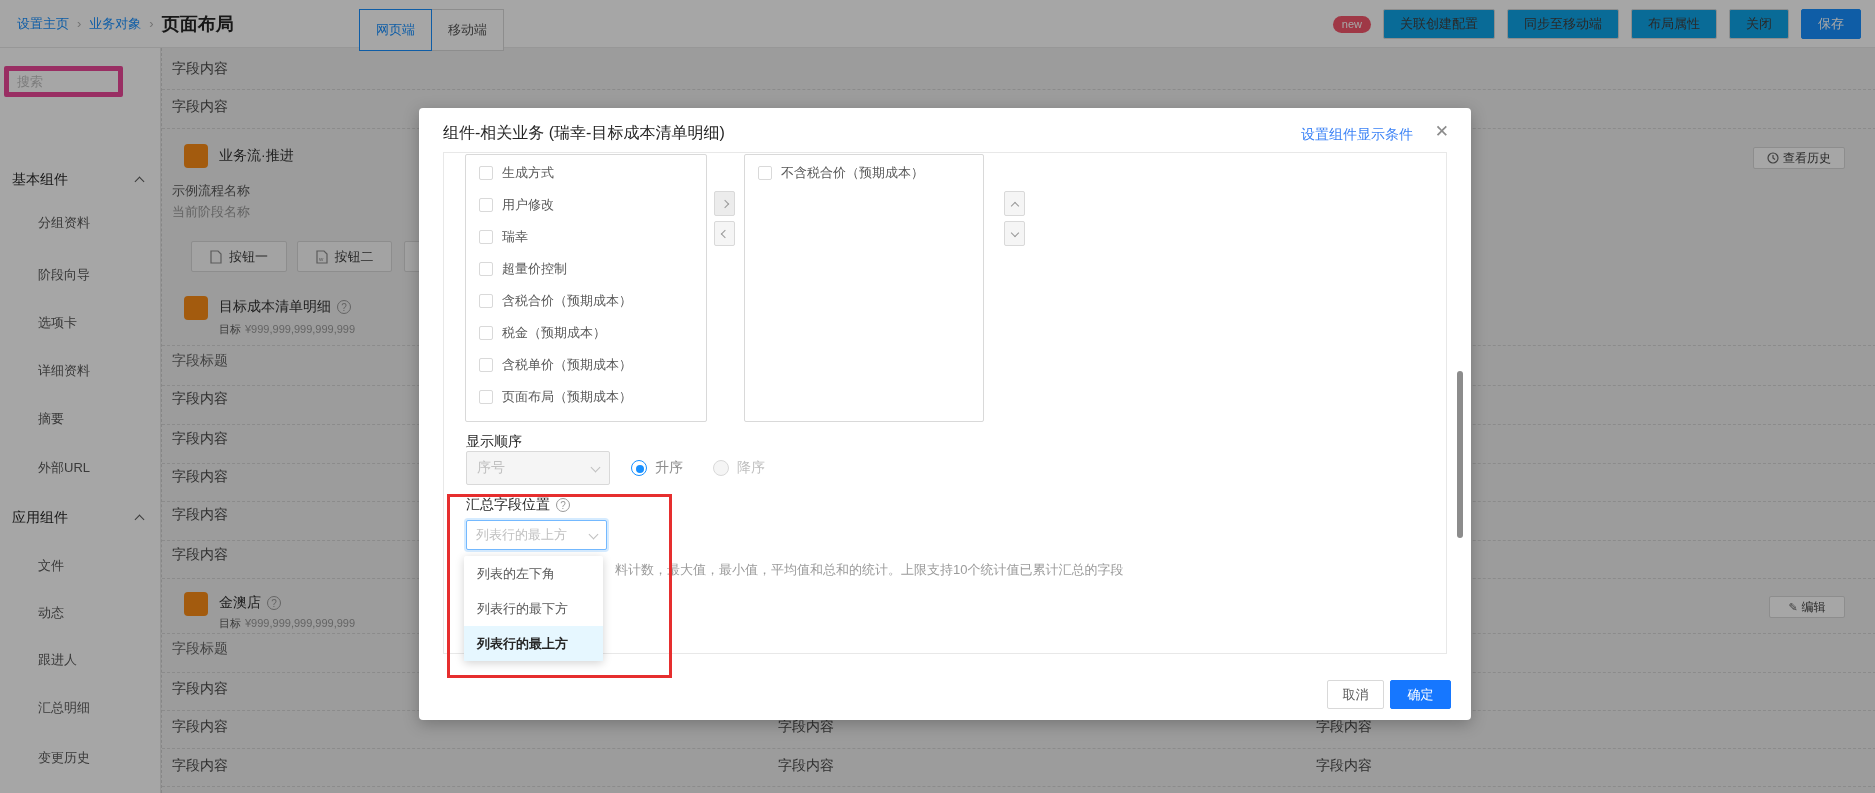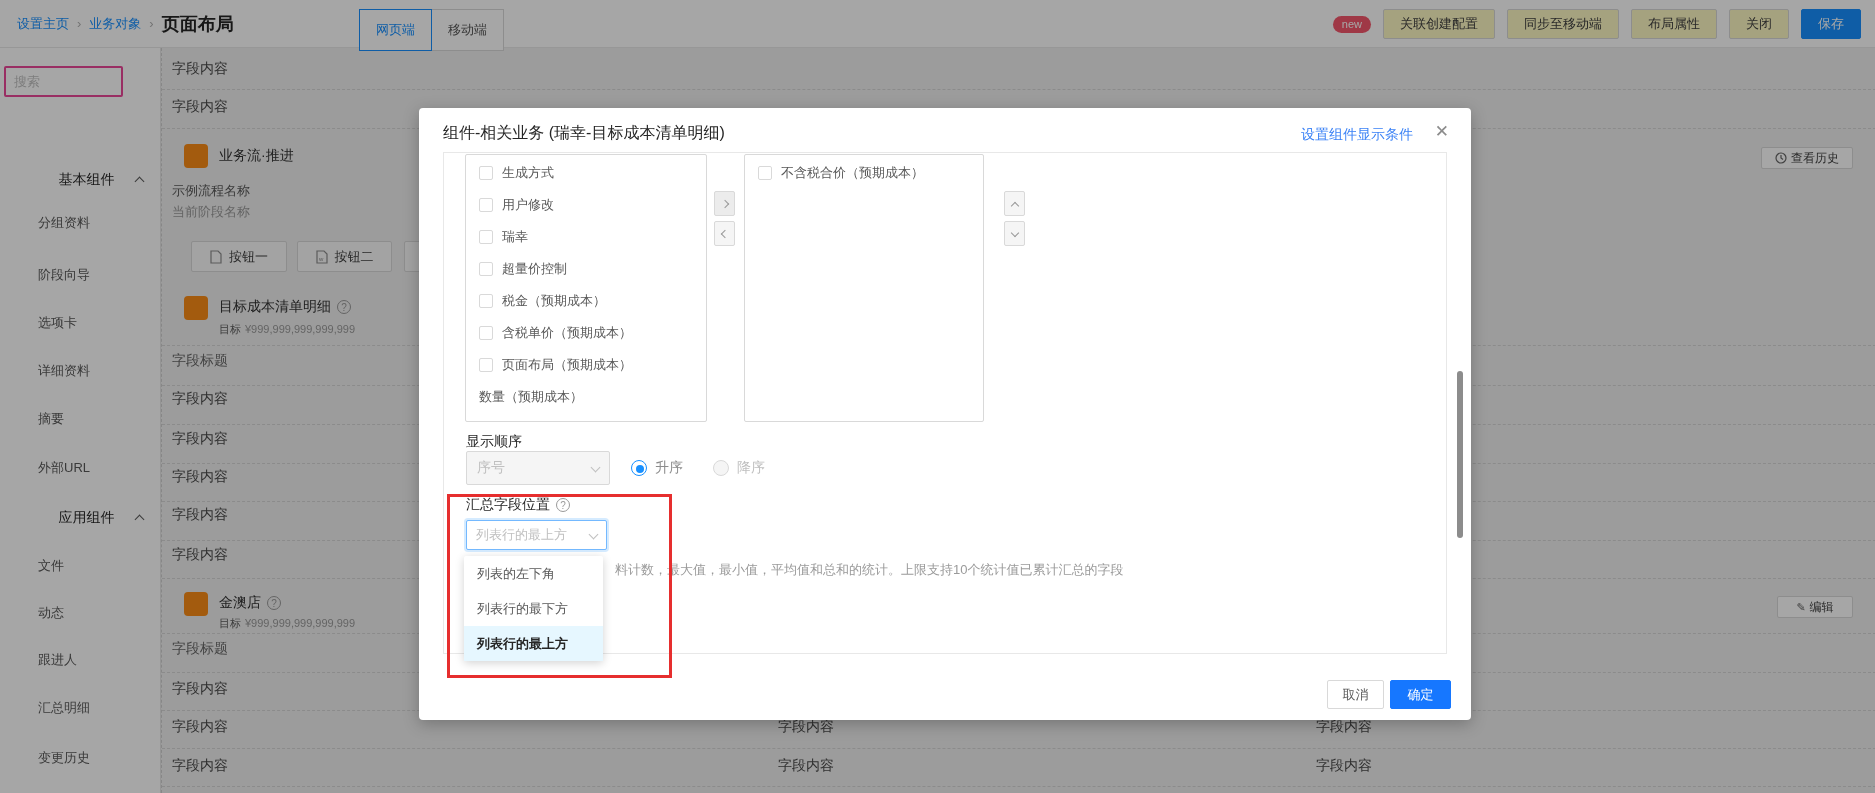--- a/index.html
+++ b/index.html
@@ -11,28 +11,28 @@
   .crumb-link{color:#1890ff;font-size:13px;cursor:pointer;}
   .crumb-sep{color:#b0b0b0;font-size:13px;margin:0 8px;}
   #breadcrumb{margin-left:17px;display:flex;align-items:center;}
   .page-title{color:#262626;font-size:18px;font-weight:bold;}
   #view-toggle{position:absolute;left:359px;top:9px;display:flex;}
   .seg-btn{height:42px;padding:0 16px;background:#fff;border:1px solid #d9d9d9;color:#595959;font-size:13px;display:flex;align-items:center;cursor:pointer;}
   .seg-btn.active{border-color:#1890ff;color:#1890ff;z-index:2;}
   .seg-btn+.seg-btn{margin-left:-1px;}
   #topbar-right{position:absolute;right:14px;top:9px;display:flex;align-items:center;gap:12px;}
   .badge-new{background:#f5576c;color:#fff;font-size:11px;border-radius:9px;padding:2px 9px;line-height:13px;}
-  .tb-btn{height:30px;padding:0 16px;background:#fef9c3;border:1px solid #d9d9d9;border-radius:2px;color:#404040;font-size:13px;display:flex;align-items:center;cursor:pointer;}
+  .tb-btn{height:30px;padding:0 16px;background:#0ea5e9;border:1px solid #d9d9d9;border-radius:2px;color:#404040;font-size:13px;display:flex;align-items:center;cursor:pointer;}
   .tb-btn.primary{background:#1890ff;border-color:#1890ff;color:#fff;}
 
   
   #sidebar{position:absolute;left:0;top:48px;width:161px;height:745px;background:#fff;border-right:1px solid #e4e4e4;z-index:1;}
-  #search-box{position:absolute;left:4px;top:18px;width:119px;height:31px;border:2px solid #ec4899;border-radius:2px;background:#fff;font-size:13px;color:#595959;padding:0 8px;outline:none;}
+  #search-box{position:absolute;left:4px;top:18px;width:119px;height:31px;border:5px solid #ec4899;border-radius:2px;background:#fff;font-size:13px;color:#595959;padding:0 8px;outline:none;}
   #search-box::placeholder{color:#bfbfbf;}
-  .side-section-head{position:absolute;left:0;width:161px;height:24px;display:flex;align-items:center;cursor:pointer;justify-content:center;}
+  .side-section-head{position:absolute;left:0;width:161px;height:24px;display:flex;align-items:center;cursor:pointer;}
   .side-section-title{margin-left:12px;font-size:14px;color:#262626;}
   .side-caret{position:absolute;right:18px;color:#595959;}
   .side-item{position:absolute;left:38px;height:20px;font-size:13px;color:#595959;cursor:pointer;white-space:nowrap;}
 
   .chev{display:inline-block;width:7px;height:7px;border-right:1.5px solid currentColor;border-bottom:1.5px solid currentColor;}
   .chev.up{transform:rotate(-135deg);margin-top:4px;}
   .chev.down{transform:rotate(45deg);margin-bottom:2px;}
   .chev.right{transform:rotate(-45deg);}
   .chev.left{transform:rotate(135deg);}
 
@@ -41,21 +41,21 @@
   .row-divider{position:absolute;left:0;width:1714px;border-top:1px dashed #d6d6d6;}
   .f-label{position:absolute;font-size:14px;color:#4a4a4a;white-space:nowrap;}
   .comp-icon{position:absolute;width:24px;height:24px;border-radius:4px;background:#fa8c16;}
   .comp-title{position:absolute;font-size:14px;color:#333;white-space:nowrap;display:flex;align-items:center;gap:6px;}
   .sub-line{position:absolute;font-size:11px;white-space:nowrap;color:#9a9a9a;}
   .sub-line b{color:#595959;font-weight:normal;margin-right:4px;}
   .q-icon{display:inline-flex;width:14px;height:14px;border:1px solid #9a9a9a;border-radius:50%;color:#9a9a9a;font-size:10px;align-items:center;justify-content:center;}
   .q-icon::after{content:"?";}
   .flow-btn{position:absolute;height:31px;background:#fafafa;border:1px solid #d9d9d9;border-radius:2px;display:flex;align-items:center;justify-content:center;gap:7px;font-size:13px;color:#404040;cursor:pointer;}
   .doc-ico{display:inline-block;}
-  .mini-btn{position:absolute;height:22px;background:#fff;border:1px solid #d9d9d9;border-radius:2px;display:flex;align-items:center;justify-content:center;gap:4px;font-size:12px;color:#404040;cursor:pointer;margin-left:8px;}
+  .mini-btn{position:absolute;height:22px;background:#fff;border:1px solid #d9d9d9;border-radius:2px;display:flex;align-items:center;justify-content:center;gap:4px;font-size:12px;color:#404040;cursor:pointer;}
 
   
   #mask{position:absolute;left:0;top:0;width:1875px;height:793px;background:rgba(0,0,0,0.35);z-index:5;}
 
   
   #modal{position:absolute;left:419px;top:108px;width:1052px;height:612px;background:#fff;border-radius:4px;box-shadow:0 4px 16px rgba(0,0,0,.25);z-index:10;}
   #modal-title{position:absolute;left:24px;top:15px;font-size:16px;color:#262626;}
   #modal-cond-link{position:absolute;right:58px;top:18px;font-size:14px;color:#3b82f6;cursor:pointer;}
   #modal-close{position:absolute;right:22px;top:13px;font-size:17px;color:#8c8c8c;cursor:pointer;}
   #modal-close::after{content:"✕";}
@@ -269,20 +269,24 @@
         <div class="field-item">
           <span class="cb"></span>
           <span class="fi-label">瑞幸</span>
         </div>
 
         <div class="field-item">
           <span class="cb"></span>
           <span class="fi-label">超量价控制</span>
         </div>
 
+        <div class="field-item">
+          <span class="cb"></span>
+          <span class="fi-label">含税合价（预期成本）</span>
+        </div>
 
         <div class="field-item">
           <span class="cb"></span>
           <span class="fi-label">税金（预期成本）</span>
         </div>
 
         <div class="field-item">
           <span class="cb"></span>
           <span class="fi-label">含税单价（预期成本）</span>
         </div>

